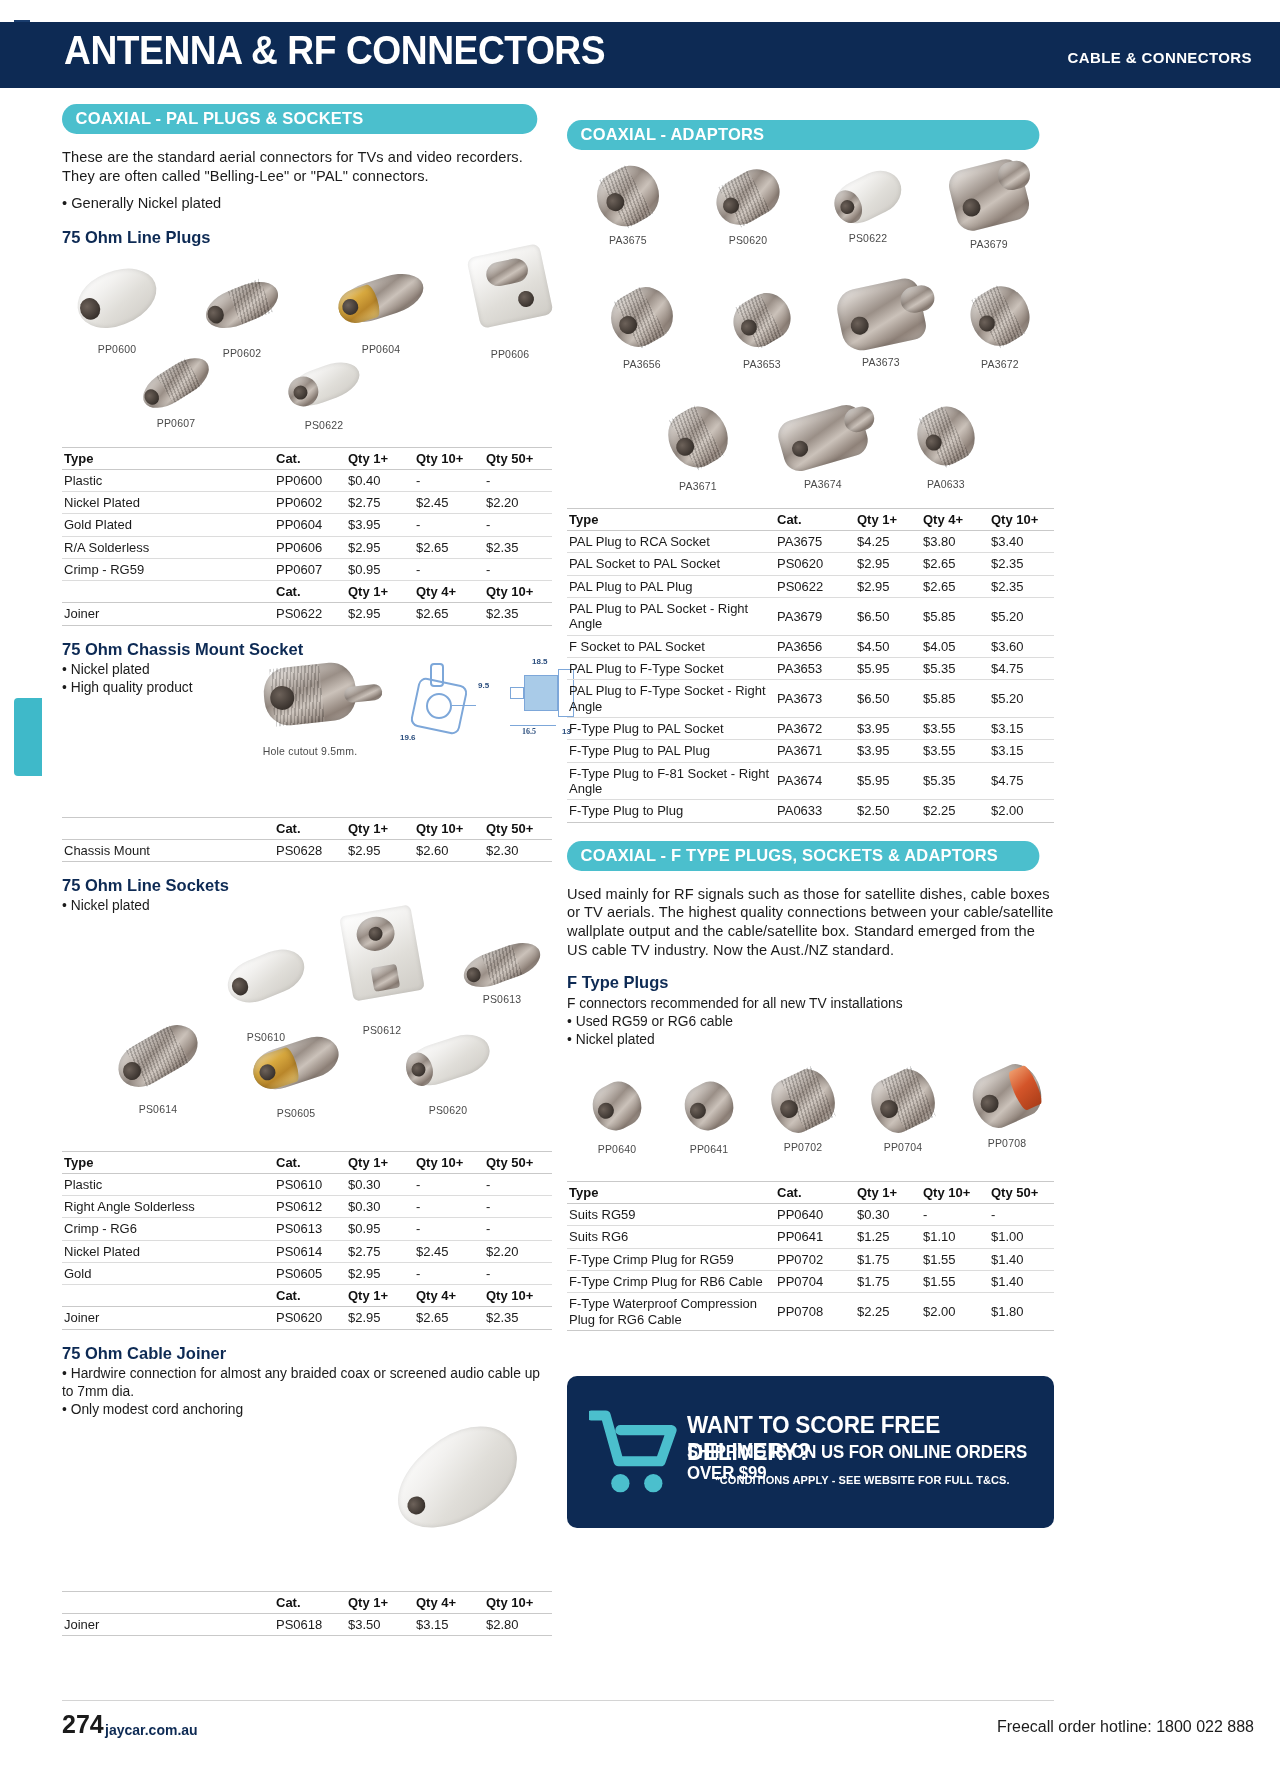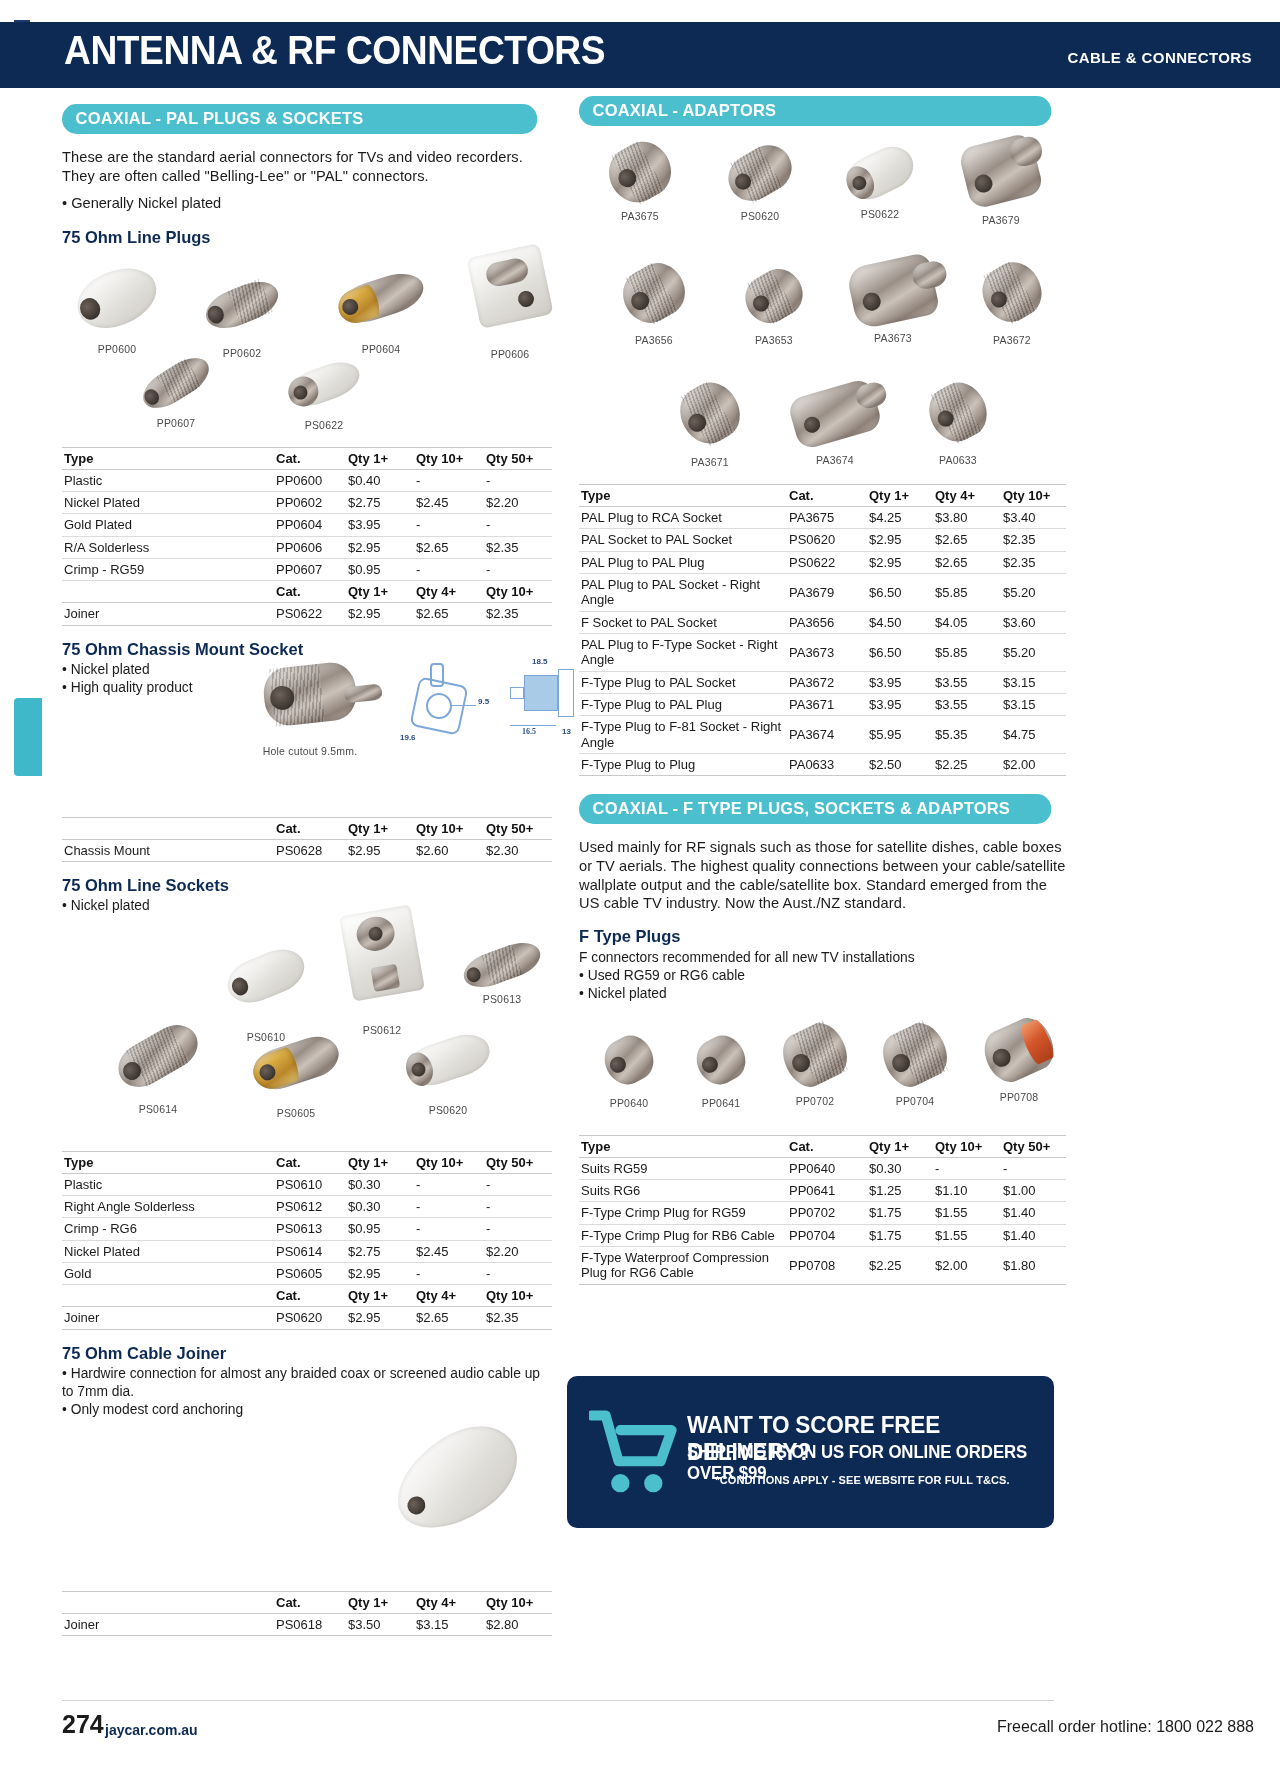--- a/index.html
+++ b/index.html
@@ -29,21 +29,21 @@
   .topnotch {
     position: absolute; left: 14px; top: 20px; width: 16px; height: 4px; background: #1a3d6d;
   }
   .side-tab {
     position: absolute; left: 14px; top: 698px; width: 28px; height: 78px;
     background: #3fb9c9; border-radius: 4px 0 0 4px;
   }
 
   
   .col-left  { position: absolute; left: 62px;  top: 104px; width: 490px; }
-  .col-right { position: absolute; left: 567px; top: 96px; width: 487px; margin-left: 12px; }
+  .col-right { position: absolute; left: 567px; top: 120px; width: 487px; }
 
   
   .banner {
     background: #4bbfcd; color: #ffffff; border-radius: 16px;
     height: 30px; line-height: 30px; padding-left: 14px;
     font-size: 17px; font-weight: 700; letter-spacing: 0.2px;
     transform: scaleX(0.97); transform-origin: left center;
   }
 
   
@@ -299,21 +299,21 @@
           <div class="metal" style="position:absolute;right:-26px;top:26px;width:38px;height:16px;border-radius:8px;"></div>
         </div>
         <div class="cap" style="margin-top:22px;">Hole cutout 9.5mm.</div>
       </div>
 
       <div class="diagram" style="left:320px; top:-34px; width:200px; height:92px;">
         <div style="position:absolute;left:32px;top:18px;width:50px;height:50px;border:2px solid #7da7d9;border-radius:8px;transform:rotate(12deg);"></div>
         <div style="position:absolute;left:44px;top:30px;width:26px;height:26px;border:2px solid #7da7d9;border-radius:50%;"></div>
         <div style="position:absolute;left:48px;top:0px;width:14px;height:24px;border:2px solid #7da7d9;border-radius:4px;"></div>
         <div class="dl" style="left:70px;top:42px;width:24px;height:1.5px;"></div>
-        <div class="dtext" style="left:96px;top:34px;">9.5</div>
+        <div class="dtext" style="left:96px;top:18px;">9.5</div>
         <div class="dtext" style="left:18px;top:70px;">19.6</div>
         <div style="position:absolute;left:128px;top:24px;width:14px;height:12px;border:1.5px solid #7da7d9;"></div>
         <div style="position:absolute;left:142px;top:12px;width:34px;height:36px;background:#a9cbe8;border:1.5px solid #7da7d9;"></div>
         <div style="position:absolute;left:176px;top:6px;width:16px;height:48px;border:1.5px solid #7da7d9;"></div>
         <div class="dl" style="left:128px;top:62px;width:46px;height:1.5px;"></div>
         <div class="dtext" style="left:140px;top:64px;font-family:Liberation Serif, serif;">16.5</div>
         <div class="dtext" style="left:180px;top:64px;">13</div>
         <div class="dtext" style="left:150px;top:-6px;">18.5</div>
       </div>
     </div>
@@ -616,20 +616,27 @@
             <td>$6.50</td>
             <td>$5.85</td>
             <td>$5.20</td>
           </tr>
         <tr>
             <td>F Socket to PAL Socket</td>
             <td>PA3656</td>
             <td>$4.50</td>
             <td>$4.05</td>
             <td>$3.60</td>
+          </tr>
+        <tr>
+            <td>PAL Plug to F-Type Socket</td>
+            <td>PA3653</td>
+            <td>$5.95</td>
+            <td>$5.35</td>
+            <td>$4.75</td>
           </tr>
         <tr>
             <td>PAL Plug to F-Type Socket - Right Angle</td>
             <td>PA3673</td>
             <td>$6.50</td>
             <td>$5.85</td>
             <td>$5.20</td>
           </tr>
         <tr>
             <td>F-Type Plug to PAL Socket</td>

